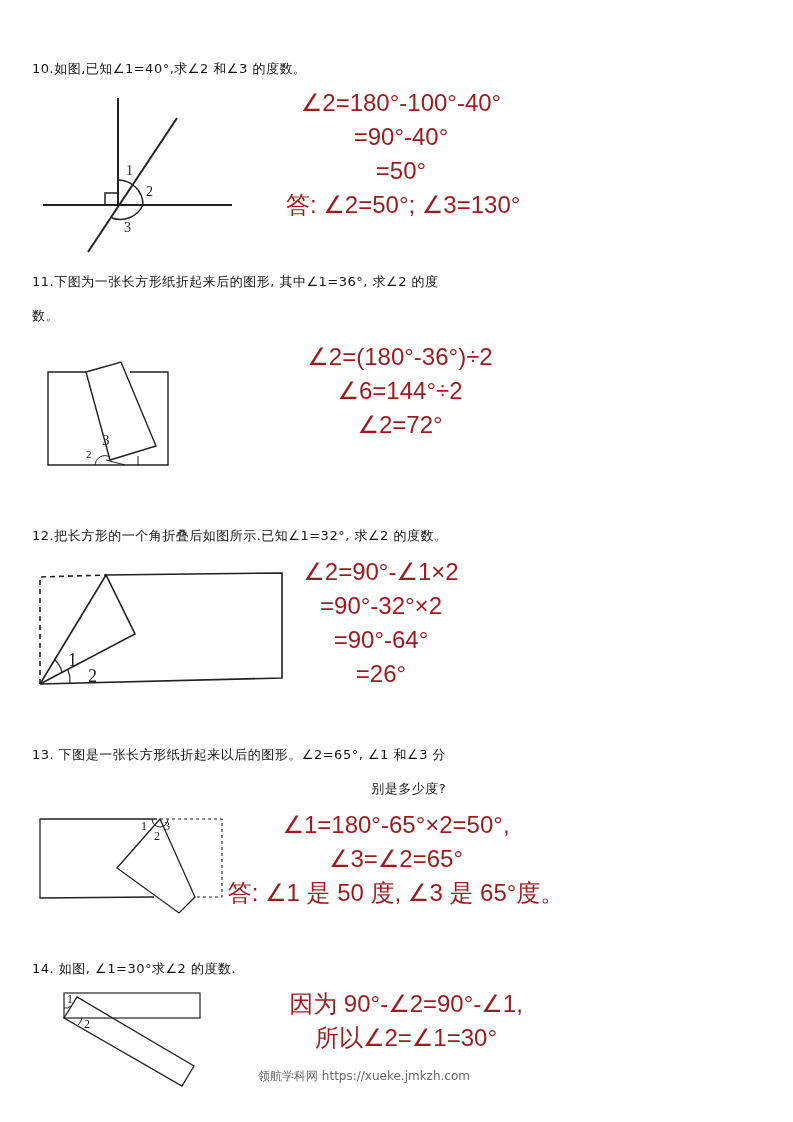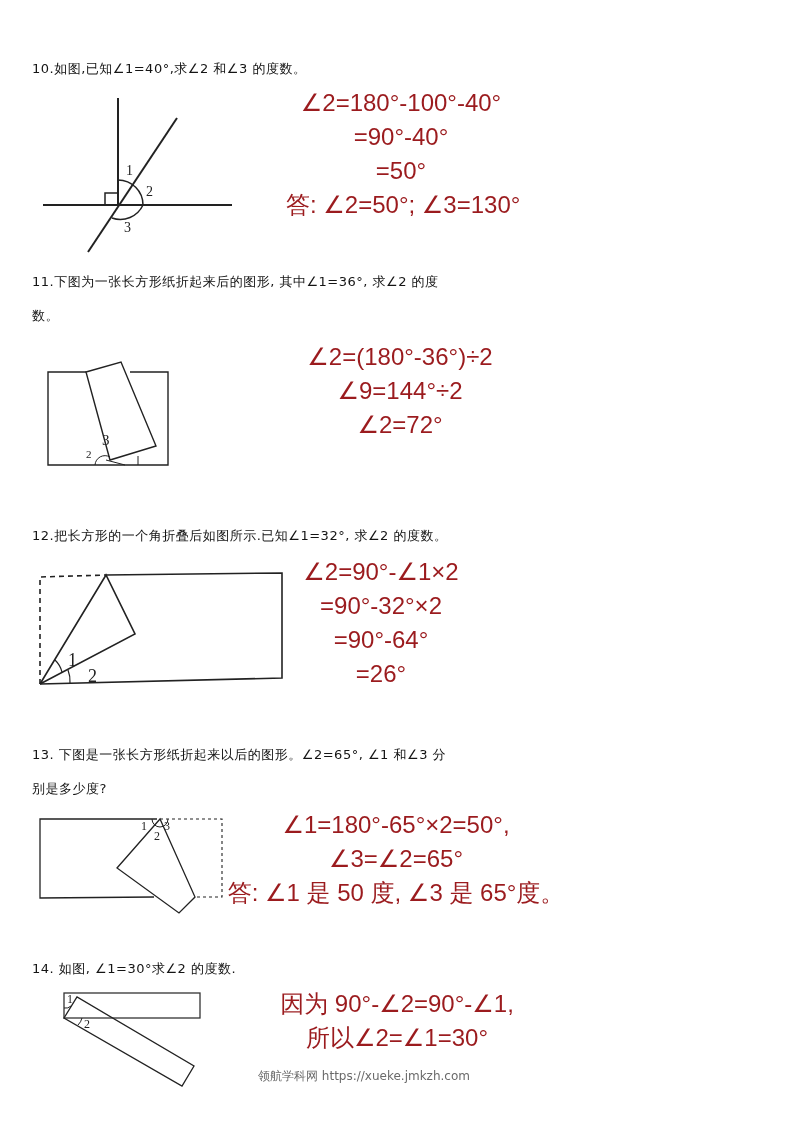--- a/index.html
+++ b/index.html
@@ -45,42 +45,42 @@
   <polyline points="86,372 48,372 48,465 168,465 168,372 130,372" stroke-width="1.4"></polyline>
   <polygon points="86,372 121,362 156,446 110,460" stroke-width="1.4"></polygon>
   <path d="M95,465 A10,10 0 0 1 110,457" stroke-width="1"></path>
   <path d="M106,460 L125,465" stroke-width="1"></path>
   <line x1="138" y1="456" x2="138" y2="465" stroke-width="1"></line>
   <text x="102" y="445" font-size="15" font-family="DejaVu Sans">3</text>
   <text x="86" y="458" font-size="11" font-family="DejaVu Sans">2</text>
 </svg>
 <div class="ans" style="left:290px; top:340px; width:220px;">
   <div>∠2=(180°-36°)÷2</div>
-  <div>∠9=144°÷2</div>
+  <div>∠6=144°÷2</div>
   <div>∠2=72°</div>
 </div>
 
 <div class="q" style="top:519px;">12.把长方形的一个角折叠后如图所示.已知∠1=32°, 求∠2 的度数。</div>
 <svg class="fig" width="793" height="1122">
   <polyline points="40,684 40,577 106,575" stroke-width="1.6" stroke-dasharray="5,4"></polyline>
   <polyline points="106,575 282,573 282,678 40,684" stroke-width="1.6"></polyline>
   <polyline points="40,684 106,575 135,634 40,684" stroke-width="1.6"></polyline>
   <path d="M55,660 A25,25 0 0 1 62,672" stroke-width="1.2"></path>
   <path d="M68,670 A30,30 0 0 1 70,683" stroke-width="1.2"></path>
   <text x="68" y="666" font-size="18">1</text>
   <text x="88" y="682" font-size="18">2</text>
 </svg>
 <div class="ans" style="left:296px; top:555px; width:170px;">
   <div>∠2=90°-∠1×2</div>
   <div>=90°-32°×2</div>
   <div>=90°-64°</div>
   <div>=26°</div>
 </div>
 
-<div class="q" style="top:738px;">
+<div class="q" style="top:738px;text-align:right;">
   <div>13. 下图是一张长方形纸折起来以后的图形。∠2=65°, ∠1 和∠3 分</div>
   <div>别是多少度?</div>
 </div>
 <svg class="fig" width="793" height="1122">
   <polyline points="157,819 40,819 40,898 154,897" stroke-width="1.3"></polyline>
   <polyline points="160,819 222,819 222,897 195,897" stroke-width="1.1" stroke-dasharray="3,3" stroke="#555"></polyline>
   <polygon points="160,819 117,868 179,913 195,897" stroke-width="1.3"></polygon>
   <path d="M152,819 A8,8 0 0 0 168,819" stroke-width="1"></path>
   <text x="141" y="830" font-size="12">1</text>
   <text x="154" y="840" font-size="12">2</text>
@@ -94,18 +94,18 @@
 
 <div class="q" style="top:952px;">14. 如图, ∠1=30°求∠2 的度数.</div>
 <svg class="fig" width="793" height="1122">
   <rect x="64" y="993" width="136" height="25" stroke-width="1.3" fill="none" stroke="#333"></rect>
   <polygon points="64,1018 77,997 194,1066 182,1086" stroke-width="1.3" stroke="#333"></polygon>
   <path d="M64,1008 A8,8 0 0 0 71,1006" stroke-width="1"></path>
   <path d="M78,1025 A14,14 0 0 0 82,1018" stroke-width="1"></path>
   <text x="67" y="1003" font-size="12">1</text>
   <text x="84" y="1028" font-size="12">2</text>
 </svg>
-<div class="ans" style="left:267px; top:987px; width:260px;">
+<div class="ans" style="left:276px; top:987px; width:260px;">
   <div>因为 90°-∠2=90°-∠1,</div>
   <div>所以∠2=∠1=30°</div>
 </div>
 
 <div class="footer">领航学科网 https://xueke.jmkzh.com</div>
 
 </body></html>

